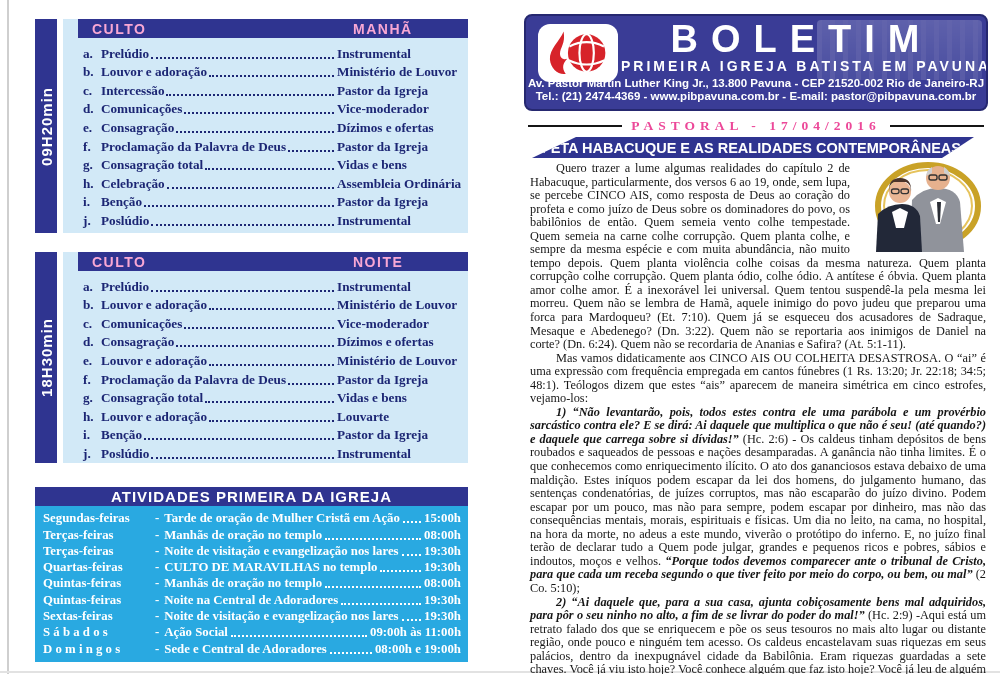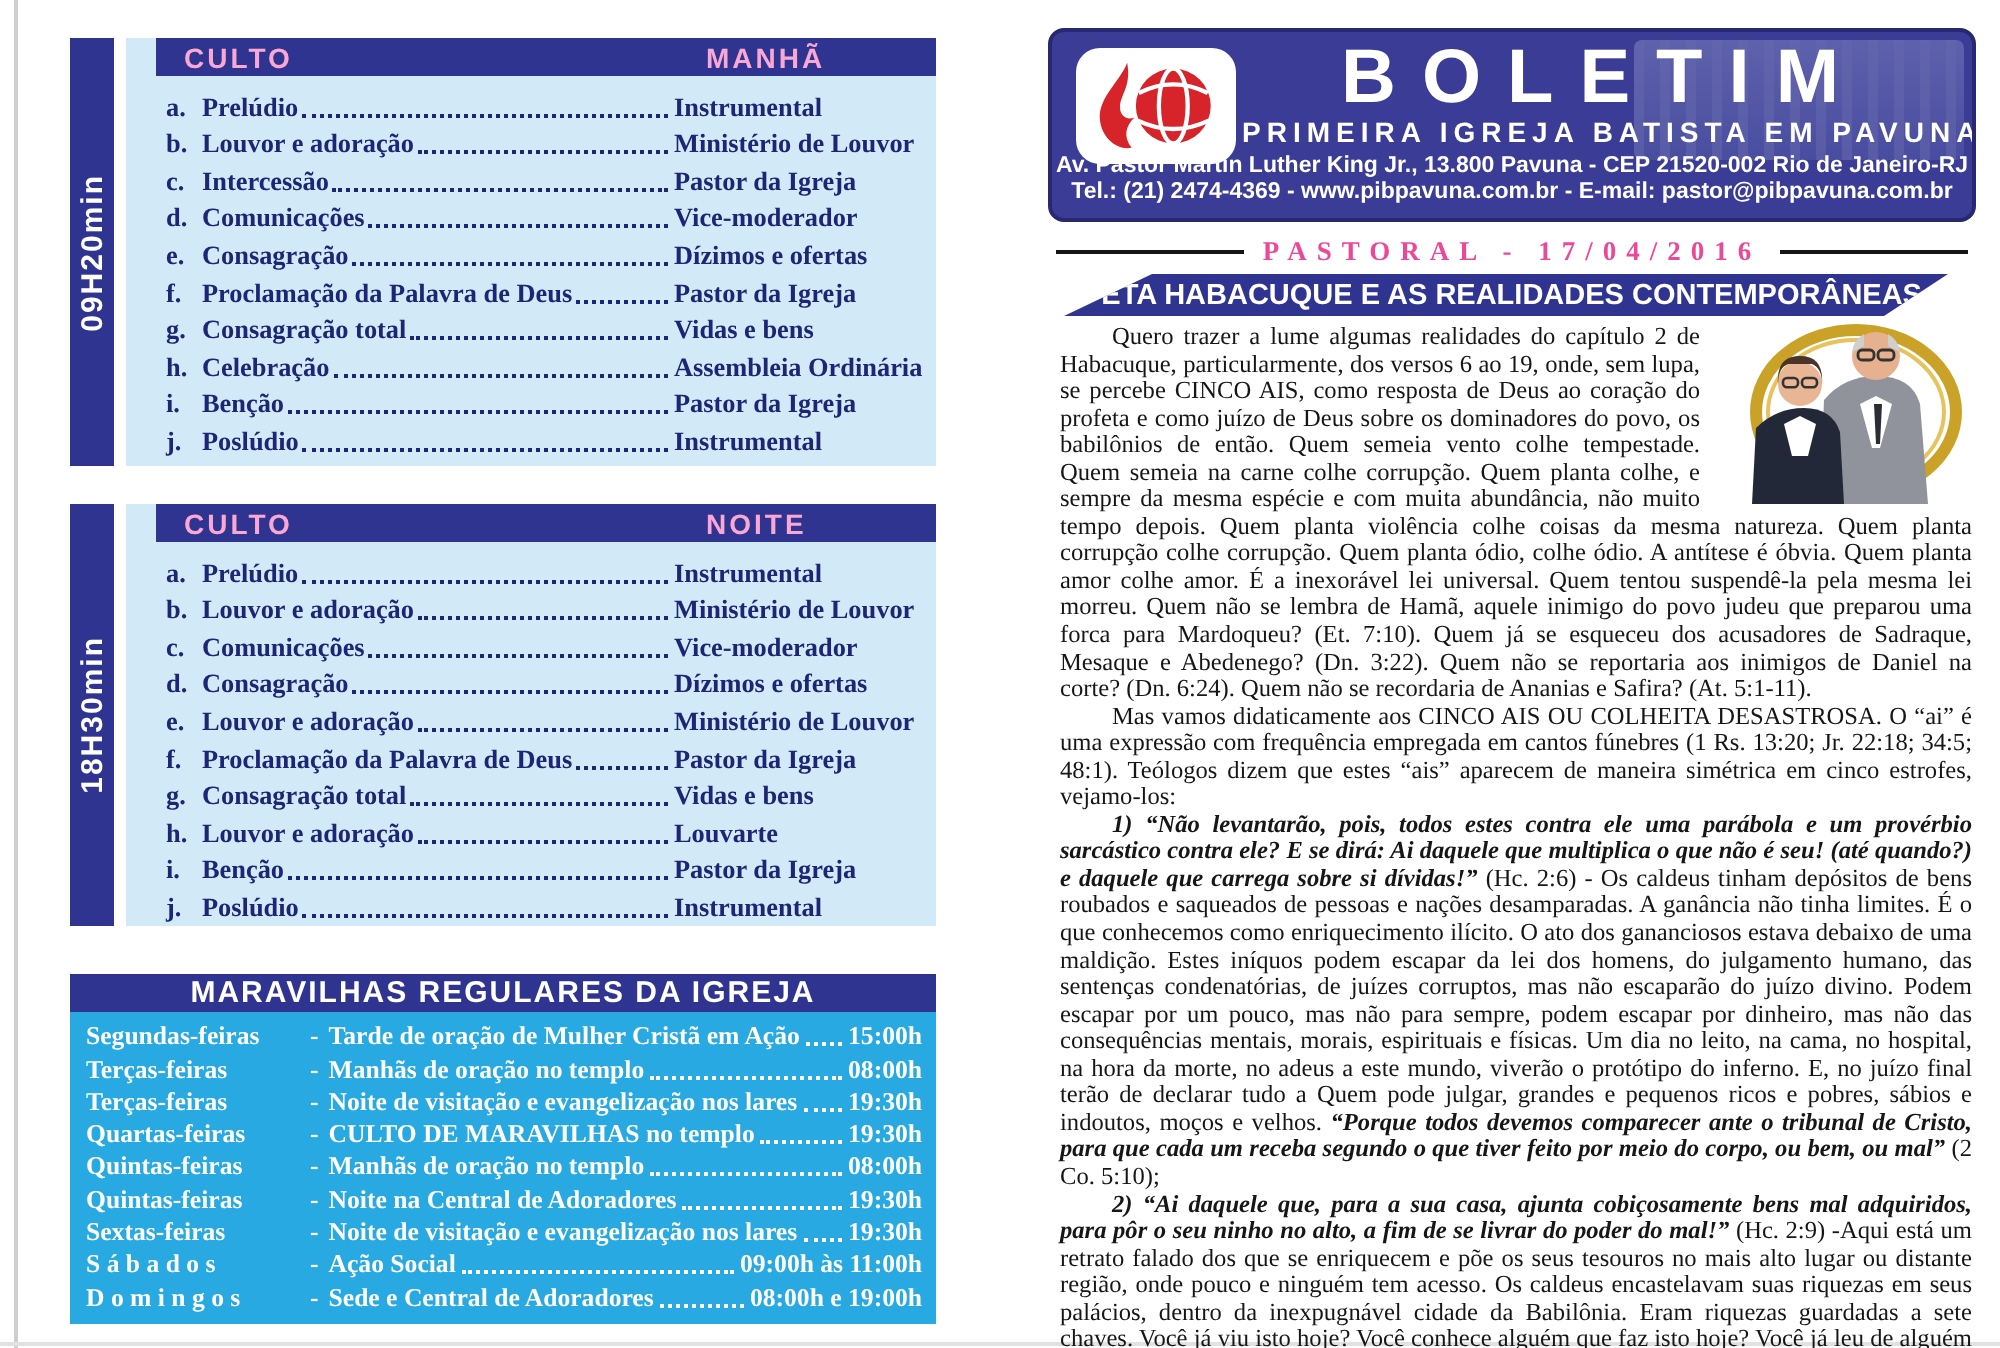--- a/index.html
+++ b/index.html
@@ -219,21 +219,21 @@
           <span class="letter">j.</span>
           <span class="label">Poslúdio</span>
           <span class="leader"></span>
           <span class="value">Instrumental</span>
         </div>
       </div>
   </div>
 </section>
 
 <section class="activities">
-  <div class="act-head">MARAVILHAS REGULARES DA IGREJA</div>
+  <div class="act-head">ATIVIDADES PRIMEIRA DA IGREJA</div>
   <div class="act-body">
       <div class="arow">
         <span class="aday">Segundas-feiras</span>
         <span class="adash">-</span>
         <span class="adesc">Tarde de oração de Mulher Cristã em Ação</span>
         <span class="aleader"></span>
         <span class="atime">15:00h</span>
       </div>
       <div class="arow">
         <span class="aday">Terças-feiras</span>

